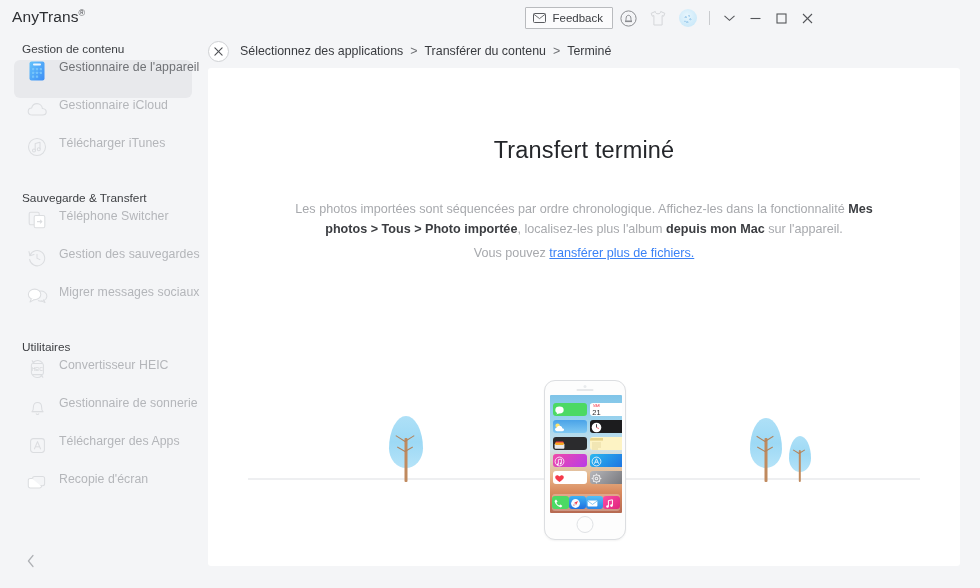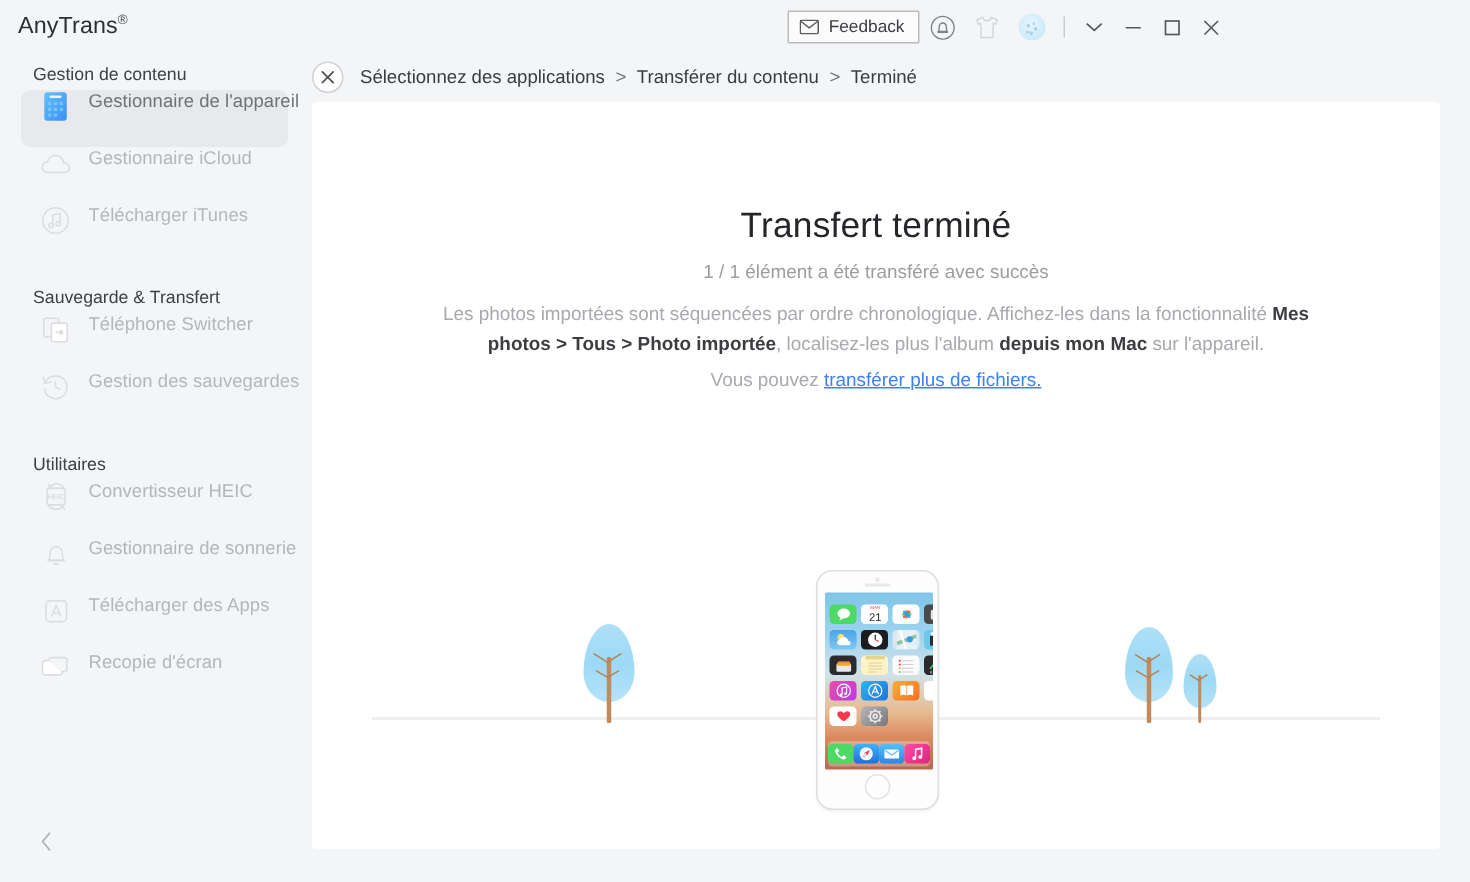--- a/index.html
+++ b/index.html
@@ -165,21 +165,21 @@
     background: linear-gradient(180deg, #7fc4e8 0%, #9bd3ee 22%, #cfe3ea 46%, #e8b98e 68%, #d98a5e 82%, #b66a52 100%);
   }
   .phone .status {
     position: absolute; left:0; right:0; top: 1px; height: 6px;
   }
   .grid {
     position: absolute; left: 3px; top: 8px; width: 66px;
     display: grid; grid-template-columns: repeat(4, 1fr);
     gap: 4px 3px;
   }
-  .ai { width: 18px; height: 13px; border-radius: 3px; position: relative; overflow: hidden; text-align: center; }
+  .ai { width: 34px; height: 13px; border-radius: 3px; position: relative; overflow: hidden; }
   .dock {
     position: absolute; left: 2px; right: 2px; bottom: 2px; height: 17px;
     background: rgba(255,255,255,.28);
     border-radius: 3px;
     display: flex; align-items: center; justify-content: space-around;
   }
   .phone .home {
     position: absolute; left: 50%; transform: translateX(-50%); bottom: 6px;
     width: 17px; height: 17px; border-radius: 50%; border: 1px solid #e0e2e5;
   }
@@ -331,20 +331,31 @@
       <span class="si-ico">
         <svg width="20" height="20" viewBox="0 0 20 20">
           <path d="M3.0 7.5 A7.6 7.6 0 1 1 2.6 11.4" fill="none" stroke="#dbdde0" stroke-width="1.05" stroke-linecap="round"></path>
           <path d="M2.0 3.6 L2.9 7.7 L7.0 6.6" fill="none" stroke="#dbdde0" stroke-width="1.05" stroke-linejoin="round" stroke-linecap="round"></path>
           <path d="M10 6.3 L10 10.2 L12.9 11.6" fill="none" stroke="#dbdde0" stroke-width="1.05" stroke-linecap="round"></path>
         </svg>
       </span>
       <span class="si-label">Gestion des sauvegardes</span>
     </div>
 
+    <div class="side-item">
+      <span class="si-ico">
+        <svg width="21" height="18" viewBox="0 0 21 18">
+          <ellipse cx="7.6" cy="7.4" rx="6.2" ry="5.3" fill="#fff" stroke="#dbdde0" stroke-width="1.05"></ellipse>
+          <path d="M4.4 11.6 L3.0 15.0 L7.2 12.6" fill="#fff" stroke="#dbdde0" stroke-width="1.05" stroke-linejoin="round"></path>
+          <path d="M12.0 4.3 A6.0 5.1 0 1 1 11.0 13.6" fill="none" stroke="#dbdde0" stroke-width="1.05"></path>
+          <path d="M16.4 12.6 L18.0 15.6 L13.8 13.6" fill="none" stroke="#dbdde0" stroke-width="1.05" stroke-linejoin="round"></path>
+        </svg>
+      </span>
+      <span class="si-label">Migrer messages sociaux</span>
+    </div>
 
     <div class="side-section mt">Utilitaires</div>
 
     <div class="side-item">
       <span class="si-ico">
         <svg width="21" height="20" viewBox="0 0 21 20">
           <rect x="4.4" y="4.4" width="12" height="11.2" rx="1.6" fill="none" stroke="#dbdde0" stroke-width="1.05"></rect>
           <text x="10.4" y="11.8" font-size="4.6" fill="#cfd1d4" text-anchor="middle" font-family="Liberation Sans, sans-serif">HEIC</text>
           <path d="M6.4 3.2 A6 6 0 0 1 15.5 4.0" fill="none" stroke="#dbdde0" stroke-width="1.05" stroke-linecap="round"></path>
           <path d="M5.0 1.2 L5.9 3.4 L8.1 2.6" fill="none" stroke="#dbdde0" stroke-width="1.05" stroke-linejoin="round"></path>
@@ -404,21 +415,20 @@
     <span class="bc-crumb">Sélectionnez des applications</span>
     <span class="bc-sep">&gt;</span>
     <span class="bc-crumb">Transférer du contenu</span>
     <span class="bc-sep">&gt;</span>
     <span class="bc-crumb current">Terminé</span>
   </div>
 
   <div class="content">
 
     <div class="done-title">Transfert terminé</div>
-    <div class="done-sub">1 / 1 élément a été transféré avec succès</div>
 
     <div class="done-desc">
       <span>Les photos importées sont séquencées par ordre chronologique. Affichez-les dans la fonctionnalité </span><b>Mes photos &gt; Tous &gt; Photo importée</b><span>, localisez-les plus l'album </span><b>depuis mon Mac</b><span> sur l'appareil.</span>
     </div>
 
     <div class="done-more">
       <span>Vous pouvez </span><a>transférer plus de fichiers.</a>
     </div>
 
     <div class="illus">

